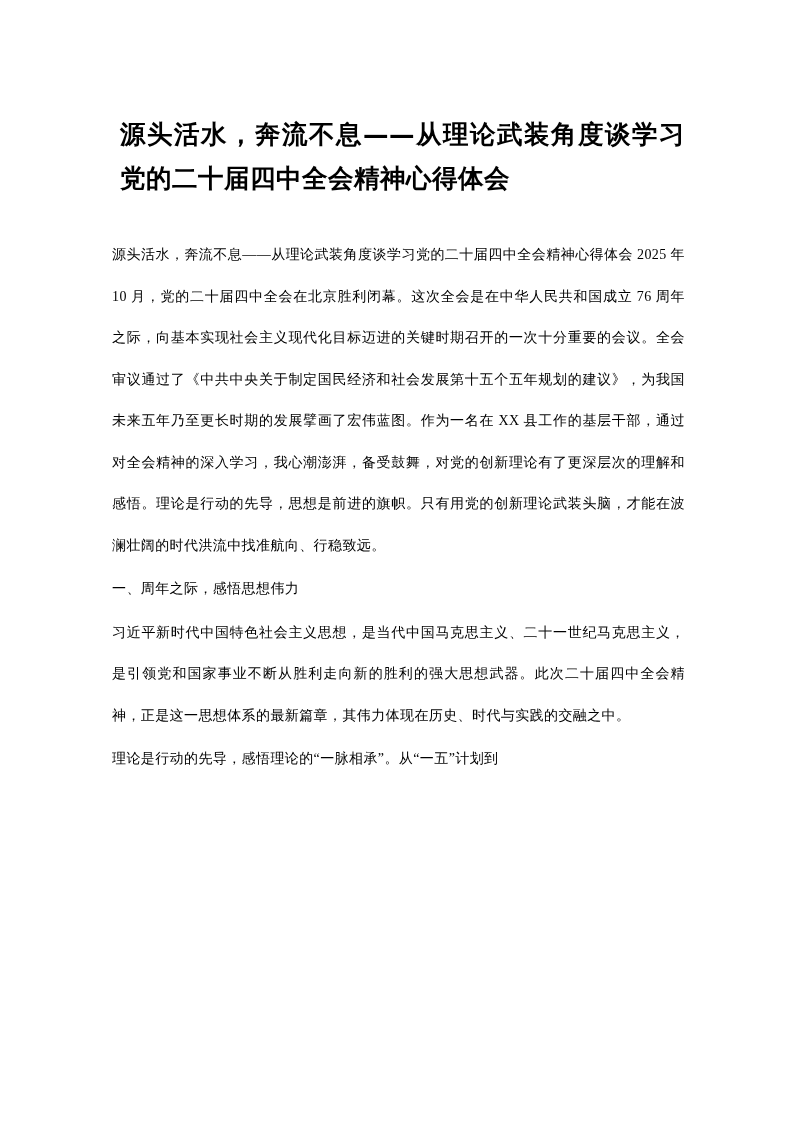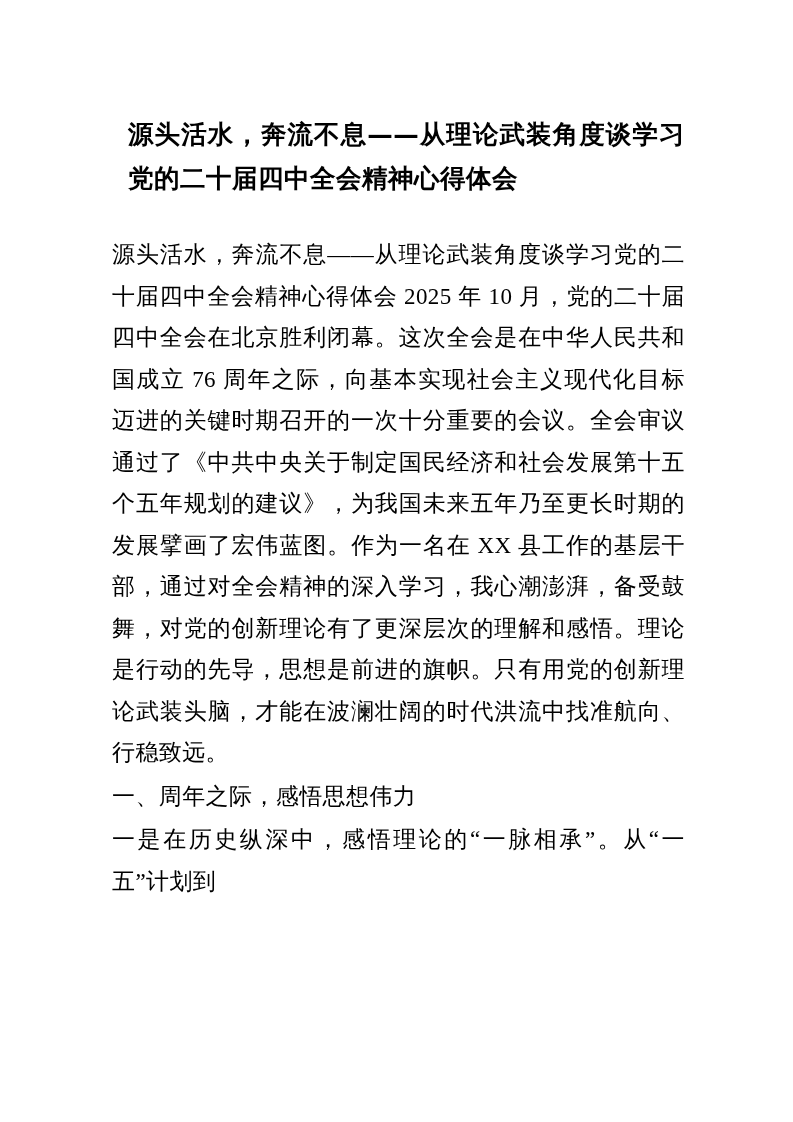--- a/index.html
+++ b/index.html
@@ -20,41 +20,42 @@
     box-sizing: border-box;
     padding: 112px 108px 60px 112px;
     position: relative;
   }
   .doc-title {
     font-family: "DejaVu Sans", "Liberation Sans", sans-serif;
     font-weight: bold;
     font-size: 25.5px;
     line-height: 44px;
     letter-spacing: 0.5px;
-    margin: 0 0 34px 16px;
+    margin: 0 0 34px 8px;
     text-align: justify;
     text-justify: inter-ideograph;
     color: #000;
   }
   .doc-body p {
     margin: 0 0 2px 0;
-    font-size: 23px;
+    font-size: 14px;
     line-height: 41.5px;
     letter-spacing: 0.4px;
     text-align: justify;
     text-justify: inter-ideograph;
     font-family: "Liberation Serif", "DejaVu Serif", serif;
   }
   .doc-body p.indent {
     text-indent: 0;
   }
 </style>
 </head>
 <body>
 
 <div class="page">
   <h1 class="doc-title">源头活水，奔流不息——从理论武装角度谈学习党的二十届四中全会精神心得体会</h1>
   <div class="doc-body">
     <p class="indent">源头活水，奔流不息——从理论武装角度谈学习党的二十届四中全会精神心得体会 2025 年 10 月，党的二十届四中全会在北京胜利闭幕。这次全会是在中华人民共和国成立 76 周年之际，向基本实现社会主义现代化目标迈进的关键时期召开的一次十分重要的会议。全会审议通过了《中共中央关于制定国民经济和社会发展第十五个五年规划的建议》，为我国未来五年乃至更长时期的发展擘画了宏伟蓝图。作为一名在 XX 县工作的基层干部，通过对全会精神的深入学习，我心潮澎湃，备受鼓舞，对党的创新理论有了更深层次的理解和感悟。理论是行动的先导，思想是前进的旗帜。只有用党的创新理论武装头脑，才能在波澜壮阔的时代洪流中找准航向、行稳致远。</p>
     <p class="indent">一、周年之际，感悟思想伟力</p>
-    <p class="indent">一是在历史纵深中，感悟理论的“一脉相承”。从“一五”计划到</p>
+    <p class="indent">习近平新时代中国特色社会主义思想，是当代中国马克思主义、二十一世纪马克思主义，是引领党和国家事业不断从胜利走向新的胜利的强大思想武器。此次二十届四中全会精神，正是这一思想体系的最新篇章，其伟力体现在历史、时代与实践的交融之中。</p>
+    <p class="indent">理论是行动的先导，感悟理论的“一脉相承”。从“一五”计划到</p>
   </div>
 </div>
 
 </body></html>

